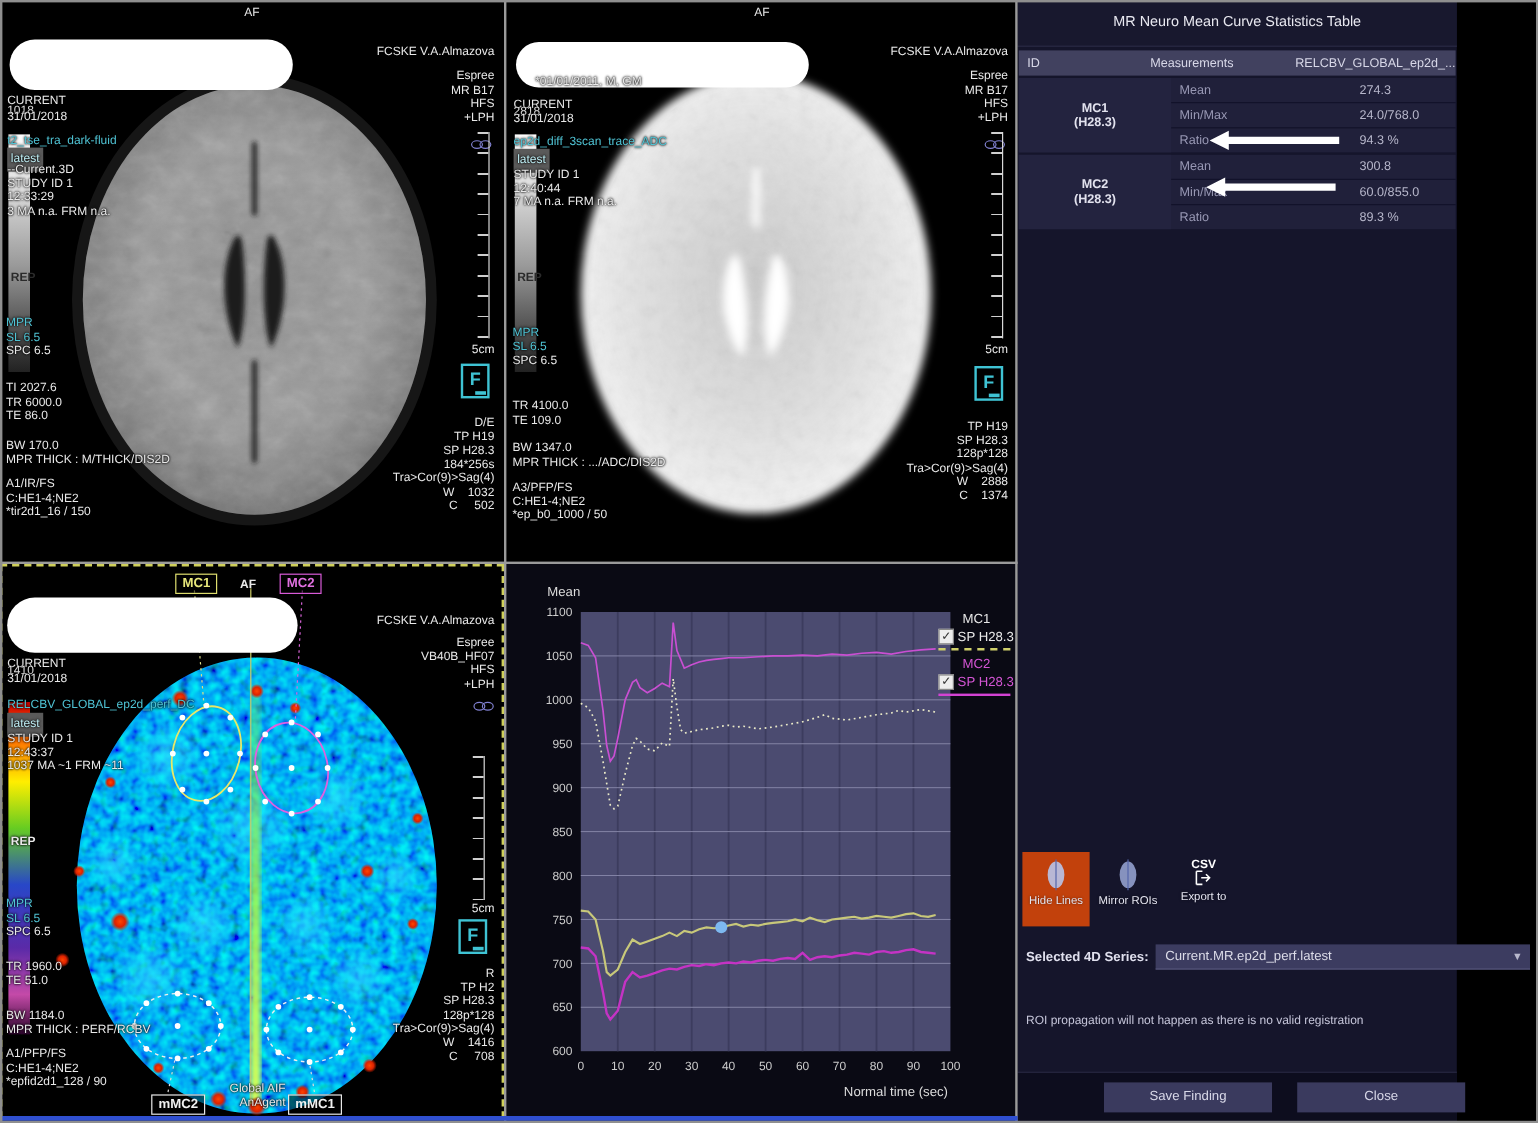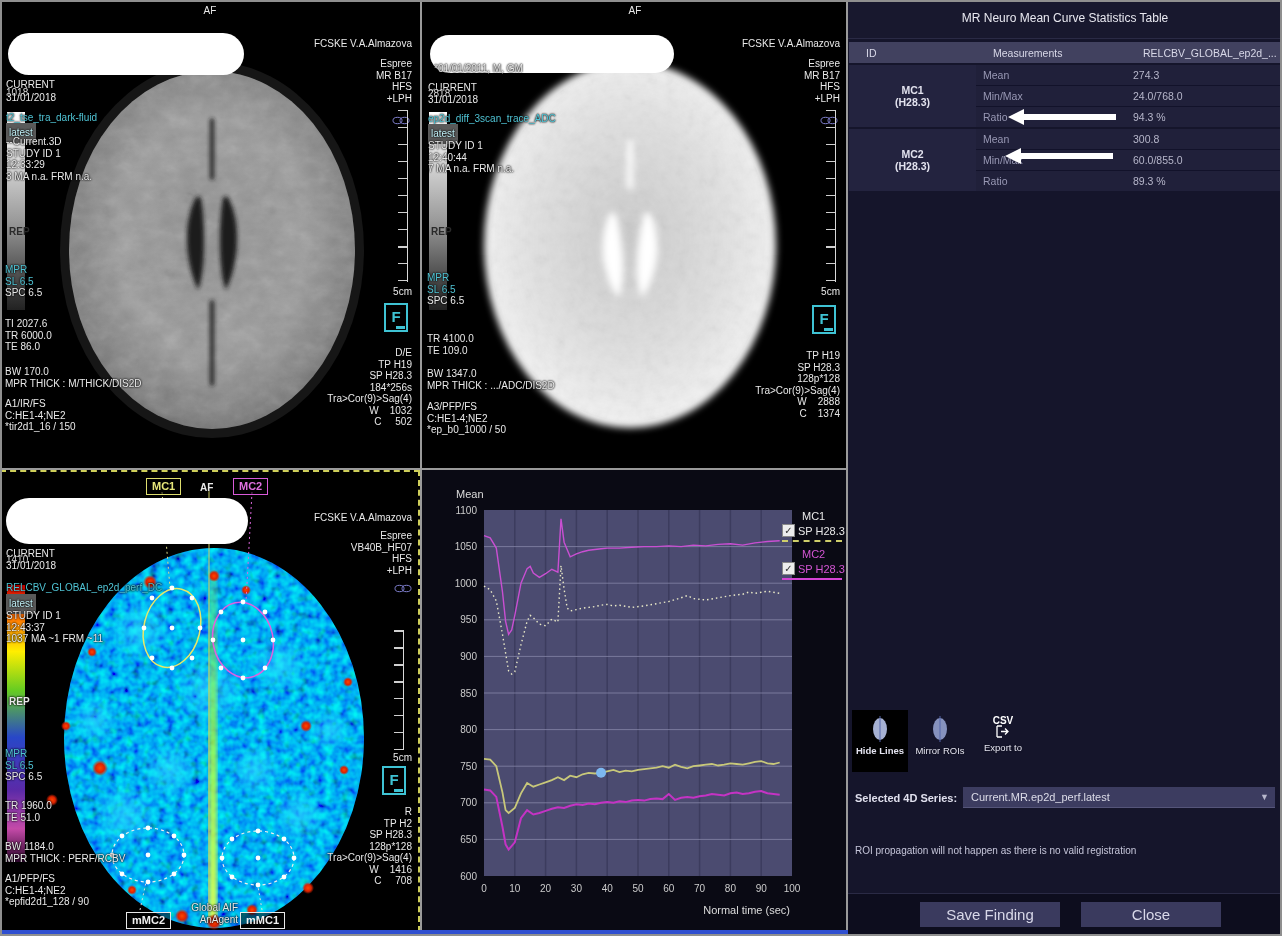--- a/index.html
+++ b/index.html
@@ -35,47 +35,47 @@
   .legend-item{position:absolute;left:360px;width:66px;z-index:6;font-size:11px;}
   .leg-name{margin-left:20px;color:#e8e8e8;}
   .leg-name.mag, .leg-sub.mag{color:#d355d3;}
   .leg-row{display:flex;align-items:center;gap:3px;margin-top:2px;}
   .cb{width:11px;height:11px;background:#ededed;border:1px solid #888;color:#333;font-size:10px;line-height:11px;text-align:center;flex:0 0 auto;}
   .leg-sub{color:#e8e8e8;}
   .ul-mc1{margin-top:3px;width:60px;border-top:2px dashed #cfcf6a;}
   .ul-mc2{margin-top:3px;width:60px;height:2px;background:#d443d4;}
 
   
-  #rp{position:absolute;left:848px;top:0;width:434px;height:936px;background:#15152b;z-index:10;}
+  #rp{position:absolute;left:848px;top:0;width:366px;height:936px;background:#15152b;z-index:10;}
   .rp-titlebar{position:absolute;left:0;top:0;width:100%;height:38px;background:#18182e;border-bottom:1px solid #2a2a45;}
   .rp-title{position:absolute;width:100%;top:11px;text-align:center;color:#e8e8f0;font-size:12px;}
   .tbl{position:absolute;left:1px;right:1px;top:42px;font-size:10.5px;}
   .tbl-head{display:flex;height:21px;background:#41415f;color:#d8d8e8;align-items:center;}
-  .tbl-head>div{padding-left:17px;}
+  .tbl-head>div{padding-left:7px;}
   .c-id{width:127px;box-sizing:border-box;}
   .c-meas{width:150px;box-sizing:border-box;}
   .c-val{flex:1;box-sizing:border-box;}
   .grp{display:flex;margin-top:2px;background:#20203a;}
   .grp-id{width:127px;display:flex;flex-direction:column;justify-content:center;align-items:center;color:#e2e2ee;font-weight:bold;font-size:10.5px;line-height:12px;background:#23233f;}
   .grp-rows{flex:1;display:flex;flex-direction:column;}
   .grp-row{display:flex;height:20px;align-items:center;border-bottom:1px solid #12122a;}
   .grp-row:last-child{border-bottom:none;}
   .grp-row .c-meas{padding-left:7px;color:#9898b4;}
   .grp-row .c-val{padding-left:7px;color:#b6b6ca;}
   .arrow-anno{position:absolute;z-index:20;}
   .toolbtn{position:absolute;width:56px;height:62px;display:flex;flex-direction:column;align-items:center;justify-content:flex-start;padding-top:6px;box-sizing:border-box;color:#e4e4f0;font-size:9.5px;text-align:center;line-height:11px;cursor:pointer;}
-  .toolbtn.selected{background:#000000;font-weight:bold;}
+  .toolbtn.selected{background:#c2410c;}
   .toolbtn .tlabel{margin-top:3px;text-shadow:0 0 2px rgba(0,0,0,.6);}
   .csv-txt{font-size:10px;font-weight:bold;color:#fff;line-height:9px;}
   .sel-label{position:absolute;color:#e0e0ee;font-size:11px;font-weight:bold;}
   .dropdown{position:absolute;background:#3c3c60;border-bottom:1px solid #55557a;color:#dcdce8;font-size:11px;line-height:21px;padding-left:8px;box-sizing:border-box;cursor:pointer;}
   .dropdown .caret{position:absolute;right:6px;top:0;color:#b8b8cc;font-size:9px;}
   .warn{position:absolute;color:#c6c6da;font-size:10px;}
   .rp-bottom{position:absolute;left:0;bottom:0;width:100%;height:42px;background:#0d0d1e;border-top:1px solid #2a2a45;}
-  .btn{position:absolute;top:8px;width:140px;height:25px;background:#3a3a5e;color:#d8d8e8;font-size:15px;text-align:center;line-height:25px;cursor:pointer;}
+  .btn{position:absolute;top:8px;width:140px;height:25px;background:#3a3a5e;color:#d8d8e8;font-size:11px;text-align:center;line-height:25px;cursor:pointer;}
 </style>
 </head>
 <body>
 
 <div class="img-panel" id="p1" style="left:0;top:0;width:420px;height:468px;">
   <svg class="brain" viewBox="0 0 420 468">
     <defs>
       <radialGradient id="g1" cx="50%" cy="46%" r="60%">
         <stop offset="0%" stop-color="#8f8f8f"></stop>
           <stop offset="55%" stop-color="#9b9b9b"></stop>
@@ -156,21 +156,21 @@
     <rect width="426" height="468" fill="#000"></rect>
     <ellipse cx="208" cy="245" rx="146" ry="183" fill="url(#g2)" filter="url(#blur3)"></ellipse>
     <ellipse cx="208" cy="245" rx="140" ry="177" fill="#888" filter="url(#f2tex)" opacity="0.5"></ellipse>
     <g fill="#ffffff" filter="url(#blur3)">
       <path d="M188,212 C176,238 178,272 196,298 C205,280 201,240 194,214 Z"></path>
       <path d="M228,212 C240,238 238,272 220,298 C211,280 215,240 222,214 Z"></path>
       <rect x="205" y="140" width="6" height="50" rx="3"></rect>
     </g>
   </svg>
   <div class="ov" style="left:0;right:0;top:5px;text-align:center">AF</div>
-  <div class="ov" style="left:12px;top:63px">*01/01/2011, M, GM</div>
+  <div class="ov" style="left:24px;top:63px">*01/01/2011, M, GM</div>
   <div class="redact" style="left:8px;top:35px;width:244px;height:38px;border-radius:19px;"></div>
   <div class="ov ra" style="top:38px">FCSKE V.A.Almazova</div>
   <div class="ov ra" style="top:58px"><div>Espree</div><div>MR B17</div><div>HFS</div><div>+LPH</div></div>
   <svg class="chain" style="left:398px;top:116px" width="18" height="9">
       <ellipse cx="5.5" cy="4.5" rx="4.5" ry="3.2" fill="none" stroke="#8080d0"></ellipse>
       <ellipse cx="12.5" cy="4.5" rx="4.5" ry="3.2" fill="none" stroke="#8080d0"></ellipse>
     </svg>
   <div class="graybar" style="left:7px;top:112px;height:198px;"></div>
   <div class="ov" style="left:6px;top:82px">CURRENT</div>
   <div class="ov ovl" style="left:6px;top:88px">2818</div>

